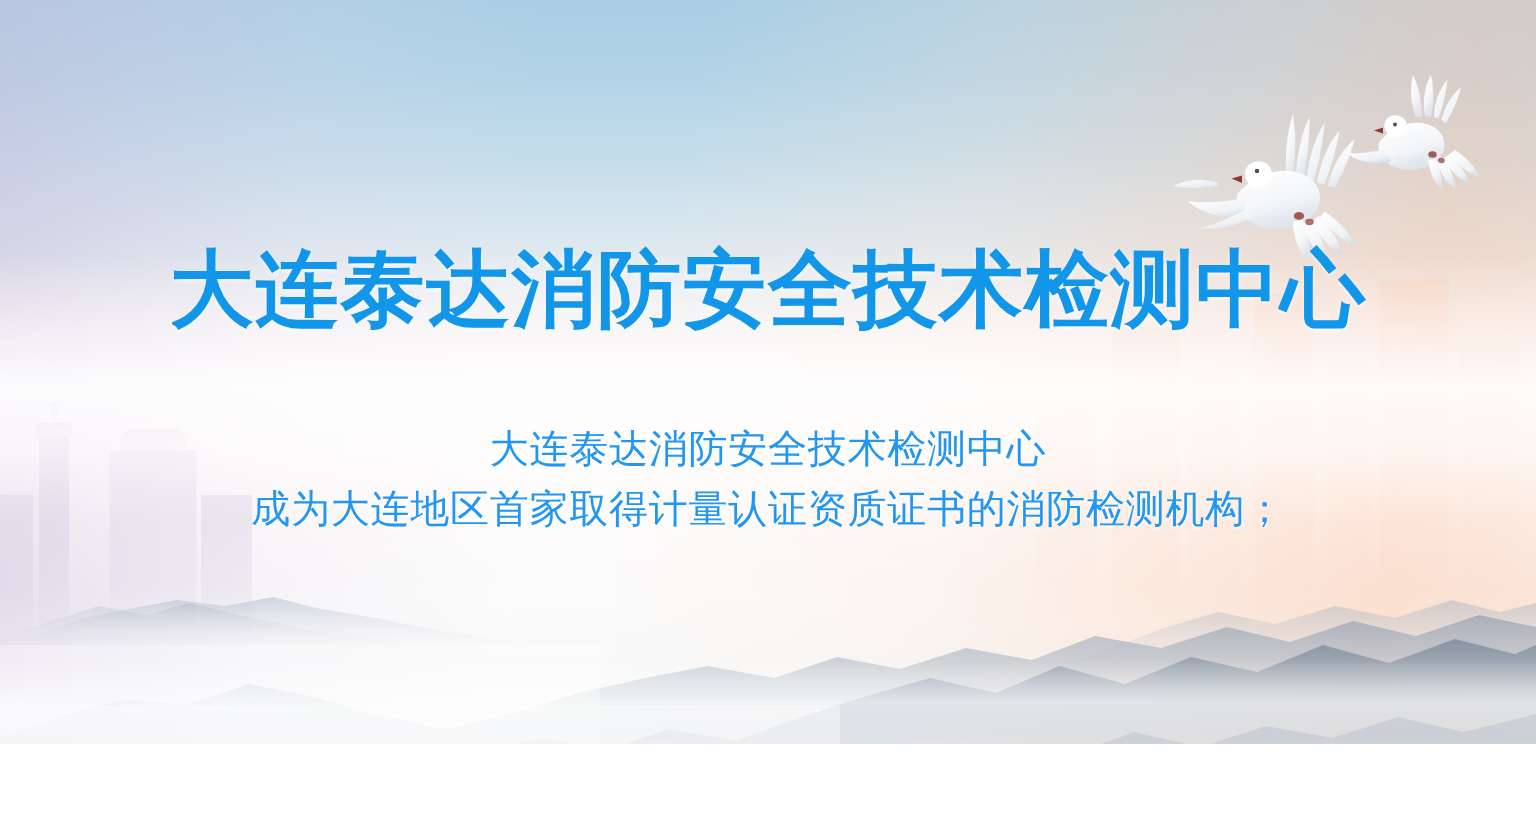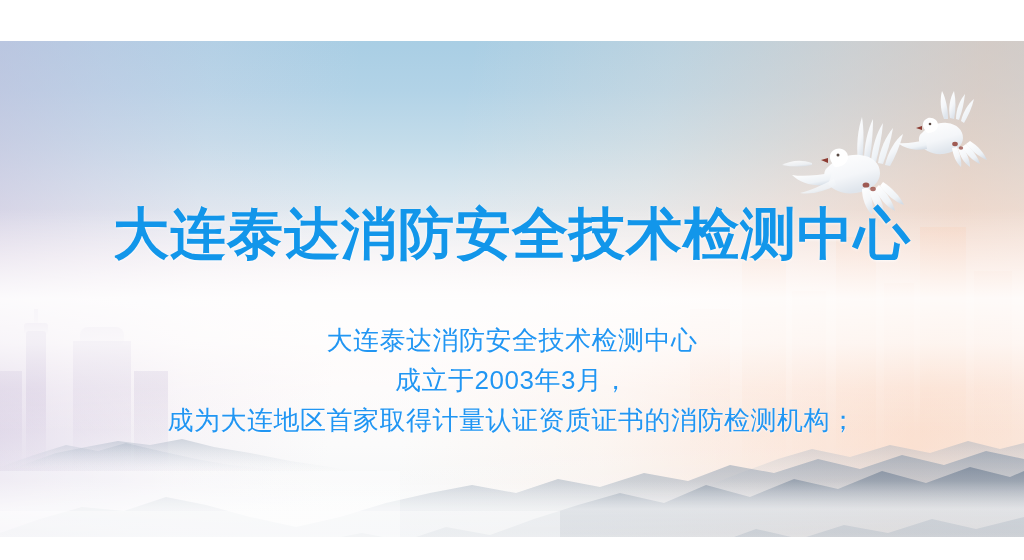--- a/index.html
+++ b/index.html
@@ -10,21 +10,20 @@
   body {
     font-family: "Liberation Sans", "DejaVu Sans", sans-serif;
   }
 
   #banner {
     position: relative;
     width: 1024px;
     height: 496px;
     overflow: hidden;
     background: #b4d5e8;
-    margin-top: 41px;
   }
 
   
   .layer {
     position: absolute;
     left: 0;
     top: 0;
     width: 1024px;
     height: 560px;
     pointer-events: none;
@@ -303,17 +302,16 @@
 
       <ellipse cx="955" cy="103" rx="2.8" ry="2.2" fill="#8f3a31" opacity="0.82"></ellipse>
       <ellipse cx="961" cy="107" rx="2.2" ry="1.8" fill="#8f3a31" opacity="0.7"></ellipse>
     </g>
   </svg>
 
   <div id="headline">大连泰达消防安全技术检测中心</div>
 
   <div id="body-copy">
     <div class="body-line">大连泰达消防安全技术检测中心</div>
-    <div class="body-line">成立于2003年3月，</div>
     <div class="body-line">成为大连地区首家取得计量认证资质证书的消防检测机构；</div>
   </div>
 
 </div>
 
 </body></html>

